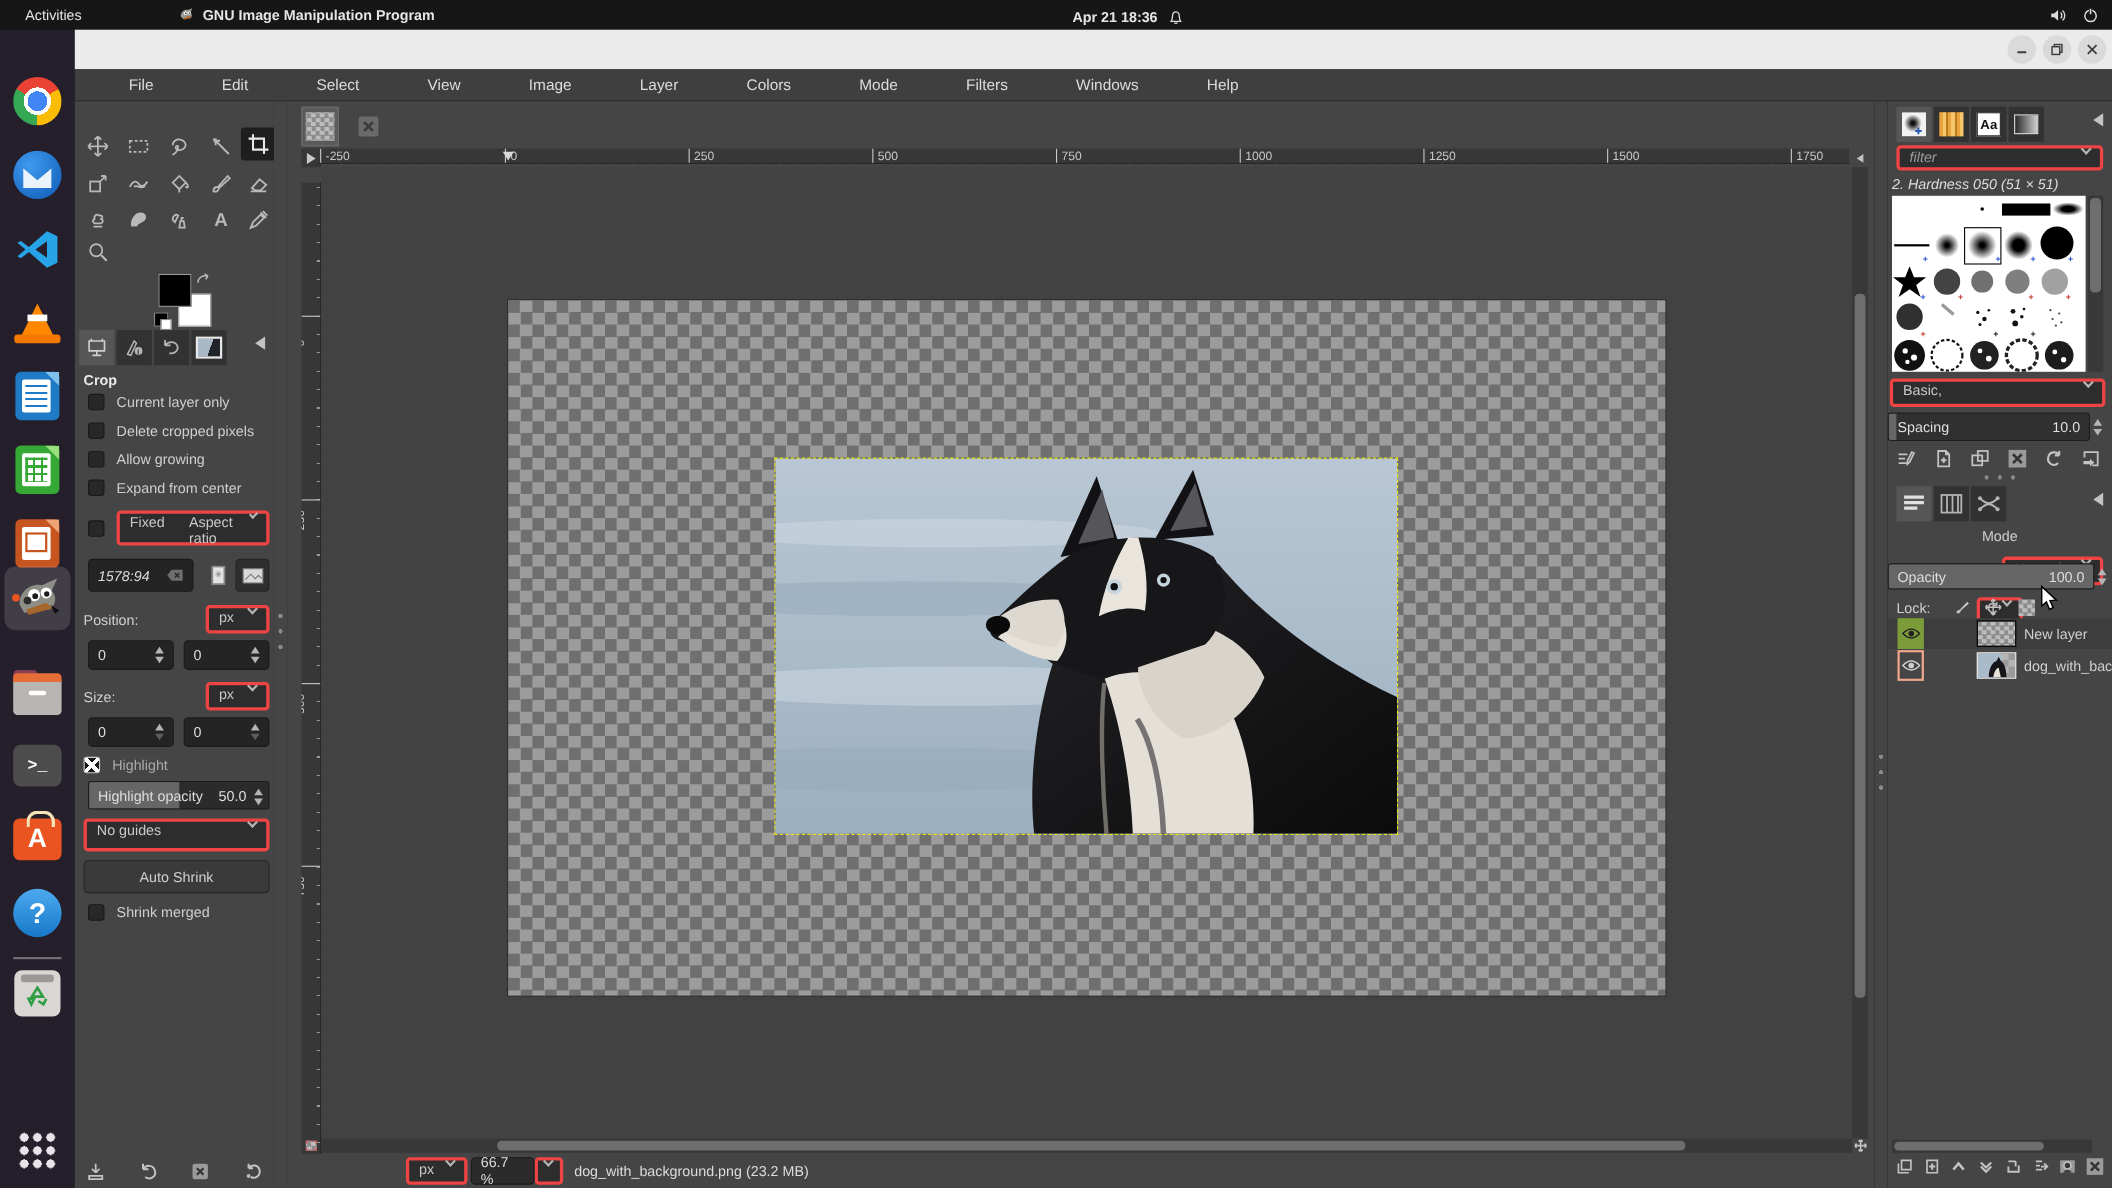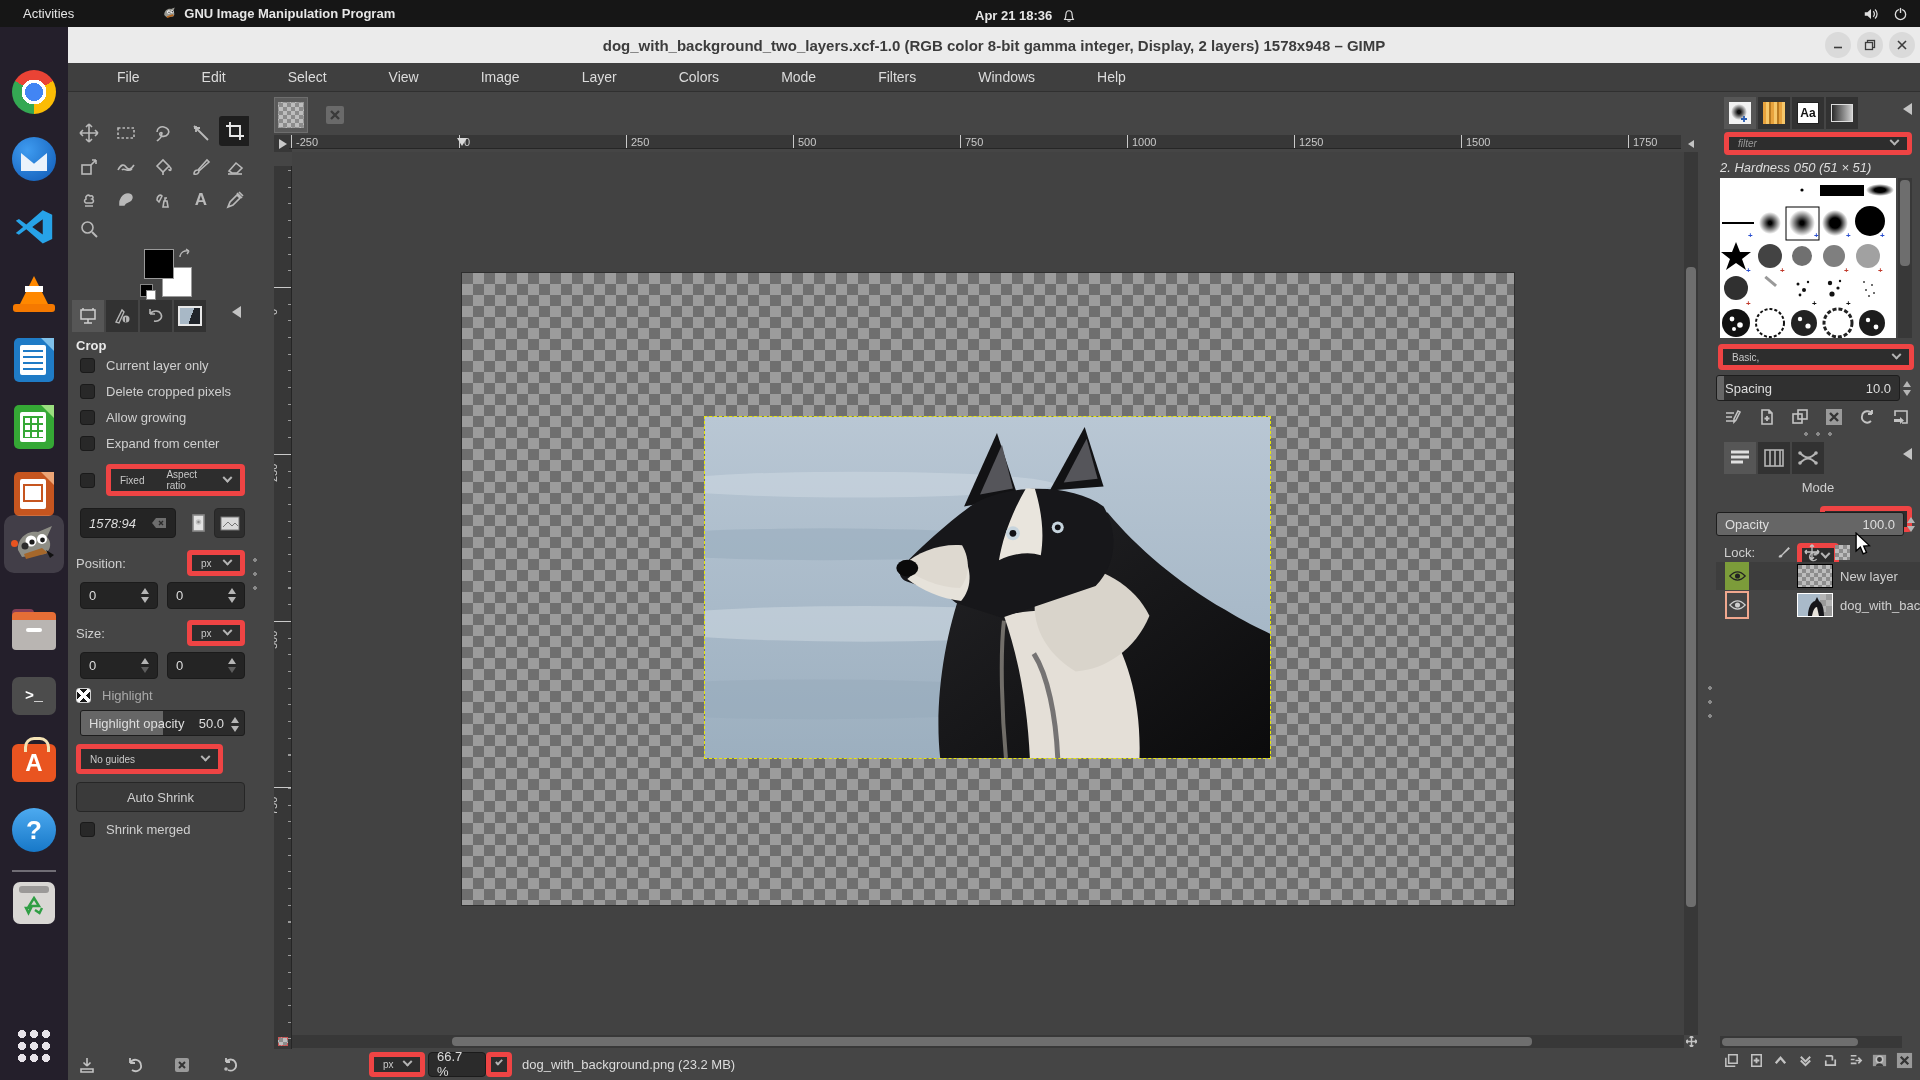--- a/index.html
+++ b/index.html
@@ -97,22 +97,22 @@
   .dtab { position:absolute; top:2px; width:32px; height:32px; background:#323232; display:flex; align-items:center; justify-content:center;}
   .dtab.sel { background:#565656; }
   .collapse-btn { position:absolute; right:8px; top:8px; width:0; height:0; border-top:6px solid transparent; border-bottom:6px solid transparent; border-right:9px solid #c3c3c3; }
 
   .opt-h { font-weight:bold; color:#e8e8e8; }
   .optrow { display:flex; align-items:center; gap:11px; }
   .cb { width:15px; height:15px; background:#282828; border:1px solid #1a1a1a; border-radius:3px; flex:0 0 auto;}
   .cb.checked { background:#161616; border-color:#d0d0d0;
     background-image:linear-gradient(45deg, rgba(0,0,0,0) 40%, #fff 40% 60%, rgba(0,0,0,0) 60%),
                      linear-gradient(-45deg, rgba(0,0,0,0) 40%, #fff 40% 60%, rgba(0,0,0,0) 60%); }
-  .combo { background:#2d2d2d; border:5px solid #ef4444; border-radius:4px; color:#c9c9c9;
-    display:flex; align-items:center; padding:0 9px; font-size:10px; }
+  .combo { background:#2d2d2d; border:3px solid #ef4444; border-radius:4px; color:#c9c9c9;
+    display:flex; padding:0 9px; font-size:13px; }
   .chev { width:7px; height:7px; border-right:2px solid #b5b5b5; border-bottom:2px solid #b5b5b5; transform:rotate(45deg) translate(-2px,-2px); margin-left:auto;}
   .spinfield { background:#242424; border:1px solid #1b1b1b; border-radius:4px; color:#ddd; display:flex; align-items:center; padding:0 8px; position:relative;}
   .spin-arrows { margin-left:auto; display:flex; flex-direction:column; gap:3px; align-items:center;}
   .tri-up { width:0; height:0; border-left:4px solid transparent; border-right:4px solid transparent; border-bottom:6px solid #b5b5b5;}
   .tri-down { width:0; height:0; border-left:4px solid transparent; border-right:4px solid transparent; border-top:6px solid #b5b5b5;}
   .dim { opacity:.4; }
   .pushbtn { background:#3a3a3a; border:1px solid #262626; border-radius:4px; color:#cfcfcf; display:flex; align-items:center; justify-content:center;}
 
   
   .slider { background:#2b2b2b; border:1px solid #1d1d1d; border-radius:3px; color:#dedede; position:relative; overflow:hidden; display:flex; align-items:center;}
@@ -269,21 +269,20 @@
           <path d="M11 2 L16 10 L6 10 Z M3 12 L8 12 L5.5 17 Z M19 12 L16.5 17 L12 14" fill="none" stroke="#2f9e44" stroke-width="2.4"></path>
         </svg>
     </div>
   </div>
   <div class="dock-item" style="top:995px">
       <div class="ic-grid9"></div>
     </div>
 </div>
 
 <div id="titlebar">
-  <span id="title-text">dog_with_background_two_layers.xcf-1.0 (RGB color 8-bit gamma integer, Display, 2 layers) 1578x948 – GIMP</span>
   <span class="winbtn" style="right:69px">
       <svg width="12" height="12" viewBox="0 0 12 12">
         <path d="M2 8.5 L10 8.5" stroke="#3c3c3c" stroke-width="1.6"></path>
       </svg>
     </span>
   <span class="winbtn" style="right:37px">
       <svg width="12" height="12" viewBox="0 0 12 12">
         <rect x="3.5" y="1.5" width="7" height="7" fill="none" stroke="#3c3c3c" stroke-width="1.3"></rect>
         <rect x="1.5" y="3.5" width="7" height="7" fill="#dadada" stroke="#3c3c3c" stroke-width="1.3"></rect>
       </svg>
@@ -537,21 +536,21 @@
   <div class="abs slider" style="left:12px; top:618px; width:165px; height:26px; padding:0 20px 0 8px; font-size:13px;">
     <span class="fill" style="width:50%"></span>
     <span class="lab">Highlight opacity</span>
     <span class="val">50.0</span>
     <span class="spin-arrows" style="position:absolute; right:5px; top:6px;">
         <span class="tri-up"></span>
         <span class="tri-down"></span>
       </span>
   </div>
 
-  <span class="combo abs" style="left:8px; top:652px; width:147px; height:30px;">
+  <span class="combo abs" style="left:8px; top:652px; width:169px; height:30px;">
     <span>No guides</span>
       <span class="chev"></span>
   </span>
 
   <span class="pushbtn abs" style="left:8px; top:690px; width:169px; height:30px;">
     <span>Auto Shrink</span>
   </span>
 
   <label class="abs optrow" style="left:12px; top:730px;">
     <span class="cb"></span>

